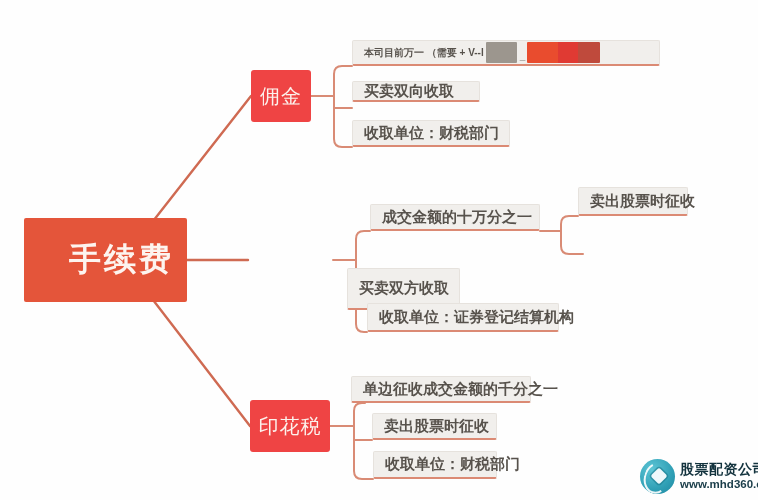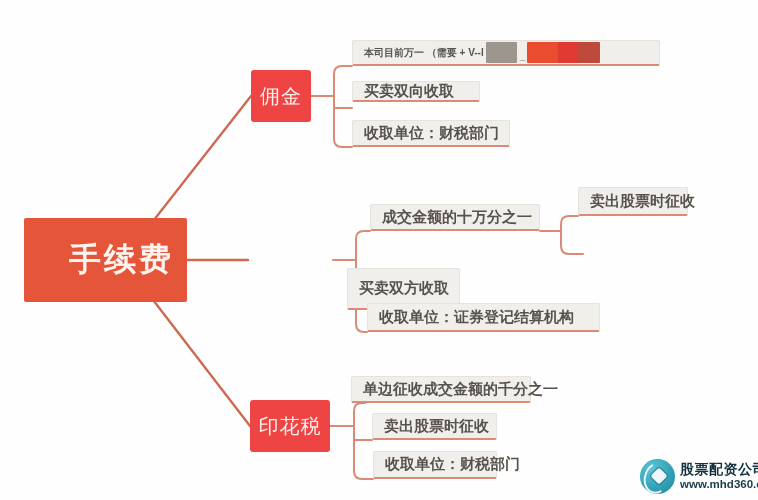--- a/index.html
+++ b/index.html
@@ -106,21 +106,21 @@
 
   <div class="leaf" style="left:370px;top:204px;width:170px;height:27px">
     <span class="leaf-text">成交金额的十万分之一</span>
   </div>
   <div class="leaf" style="left:578px;top:187px;width:110px;height:29px">
     <span class="leaf-text">卖出股票时征收</span>
   </div>
   <div class="leaf" style="left:347px;top:268px;width:113px;height:42px">
     <span class="leaf-text">买卖双方收取</span>
   </div>
-  <div class="leaf" style="left:367px;top:303px;width:233px;height:29px">
+  <div class="leaf" style="left:367px;top:303px;width:192px;height:29px">
     <span class="leaf-text">收取单位：证券登记结算机构</span>
   </div>
 
   <div class="leaf" style="left:351px;top:376px;width:180px;height:27px">
     <span class="leaf-text">单边征收成交金额的千分之一</span>
   </div>
   <div class="leaf" style="left:372px;top:413px;width:125px;height:27px">
     <span class="leaf-text">卖出股票时征收</span>
   </div>
   <div class="leaf" style="left:373px;top:451px;width:124px;height:28px">

